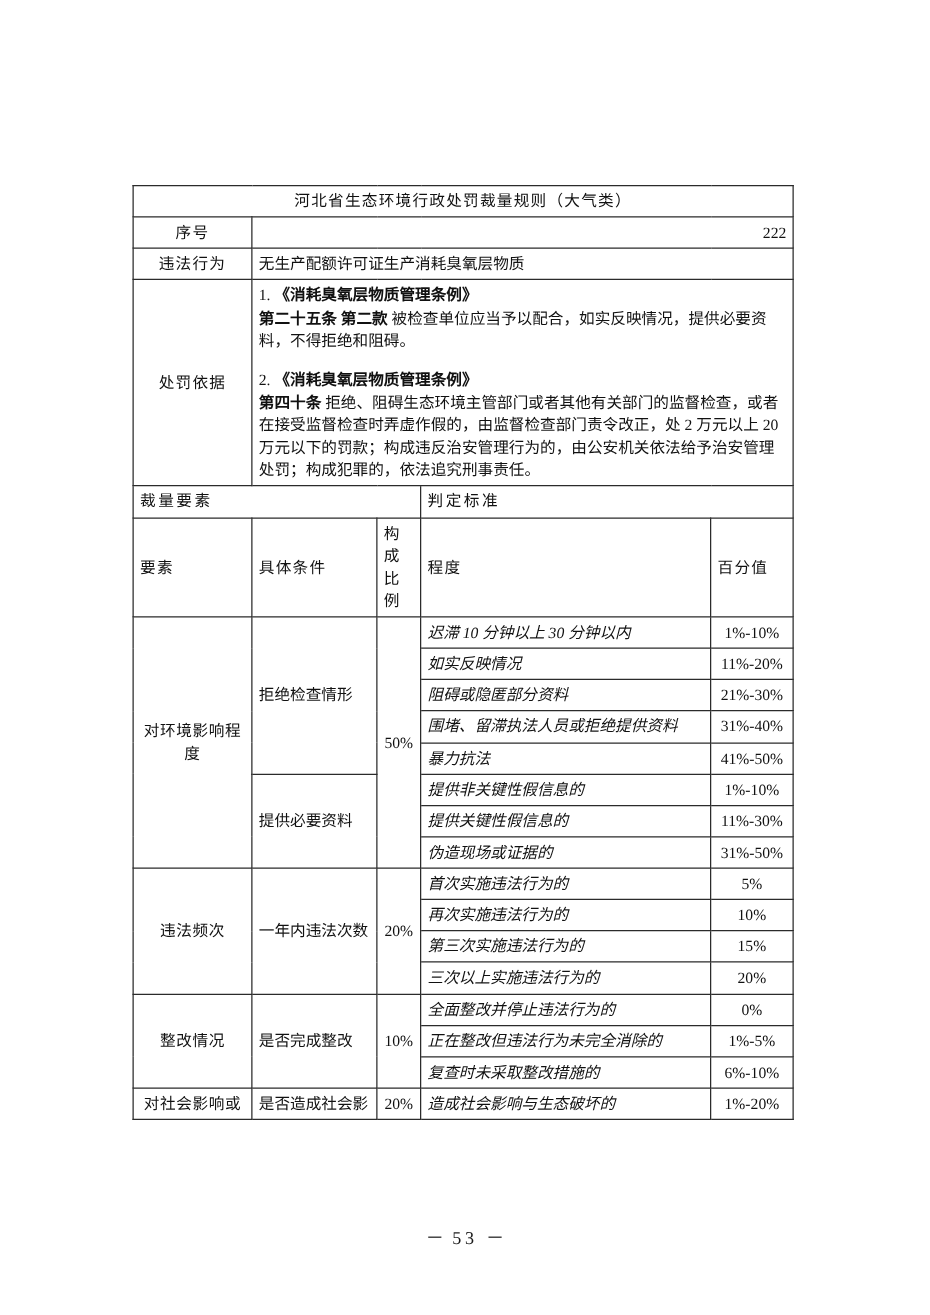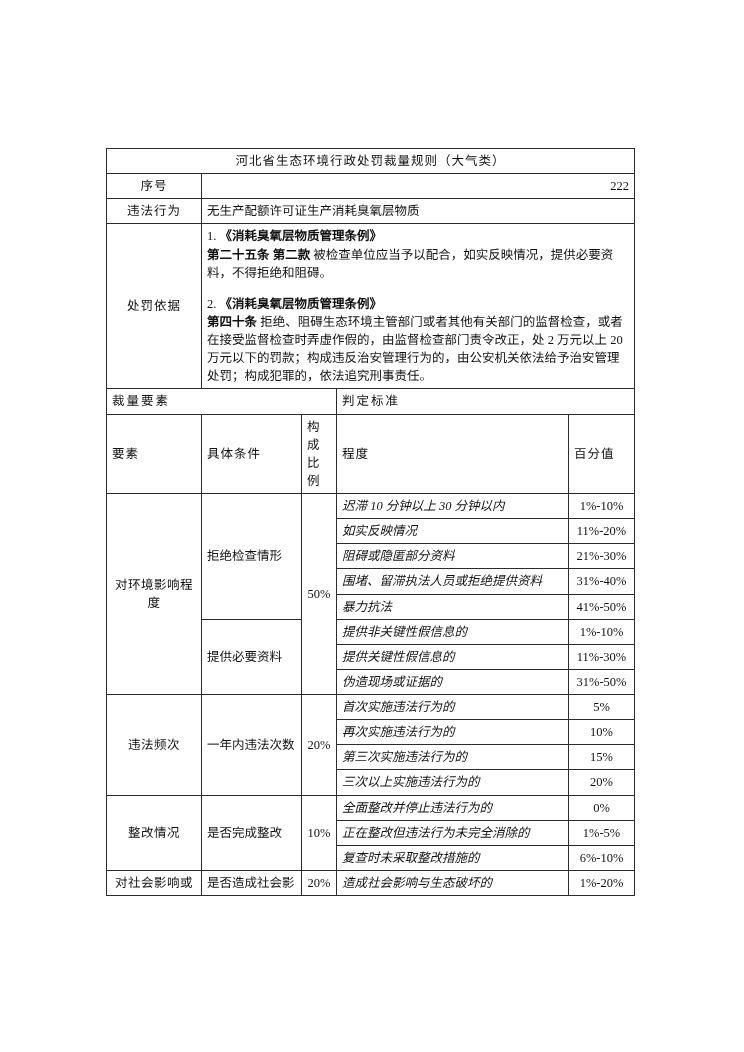--- a/index.html
+++ b/index.html
@@ -286,14 +286,19 @@
           <td class="elem-cell" rowspan="1">对社会影响或</td>
           <td class="cond-cell" rowspan="1">是否造成社会影</td>
           <td class="ratio-cell" rowspan="1">20%</td>
           <td class="degree-cell">造成社会影响与生态破坏的</td>
           <td class="pct-cell">1%-20%</td>
         </tr>
       </tbody>
 
   </table>
 
+  <div class="page-number">
+    <span class="pn-dash">－</span>
+    <span>53</span>
+    <span class="pn-dash">－</span>
+  </div>
 
 </div>
 
 </body></html>

